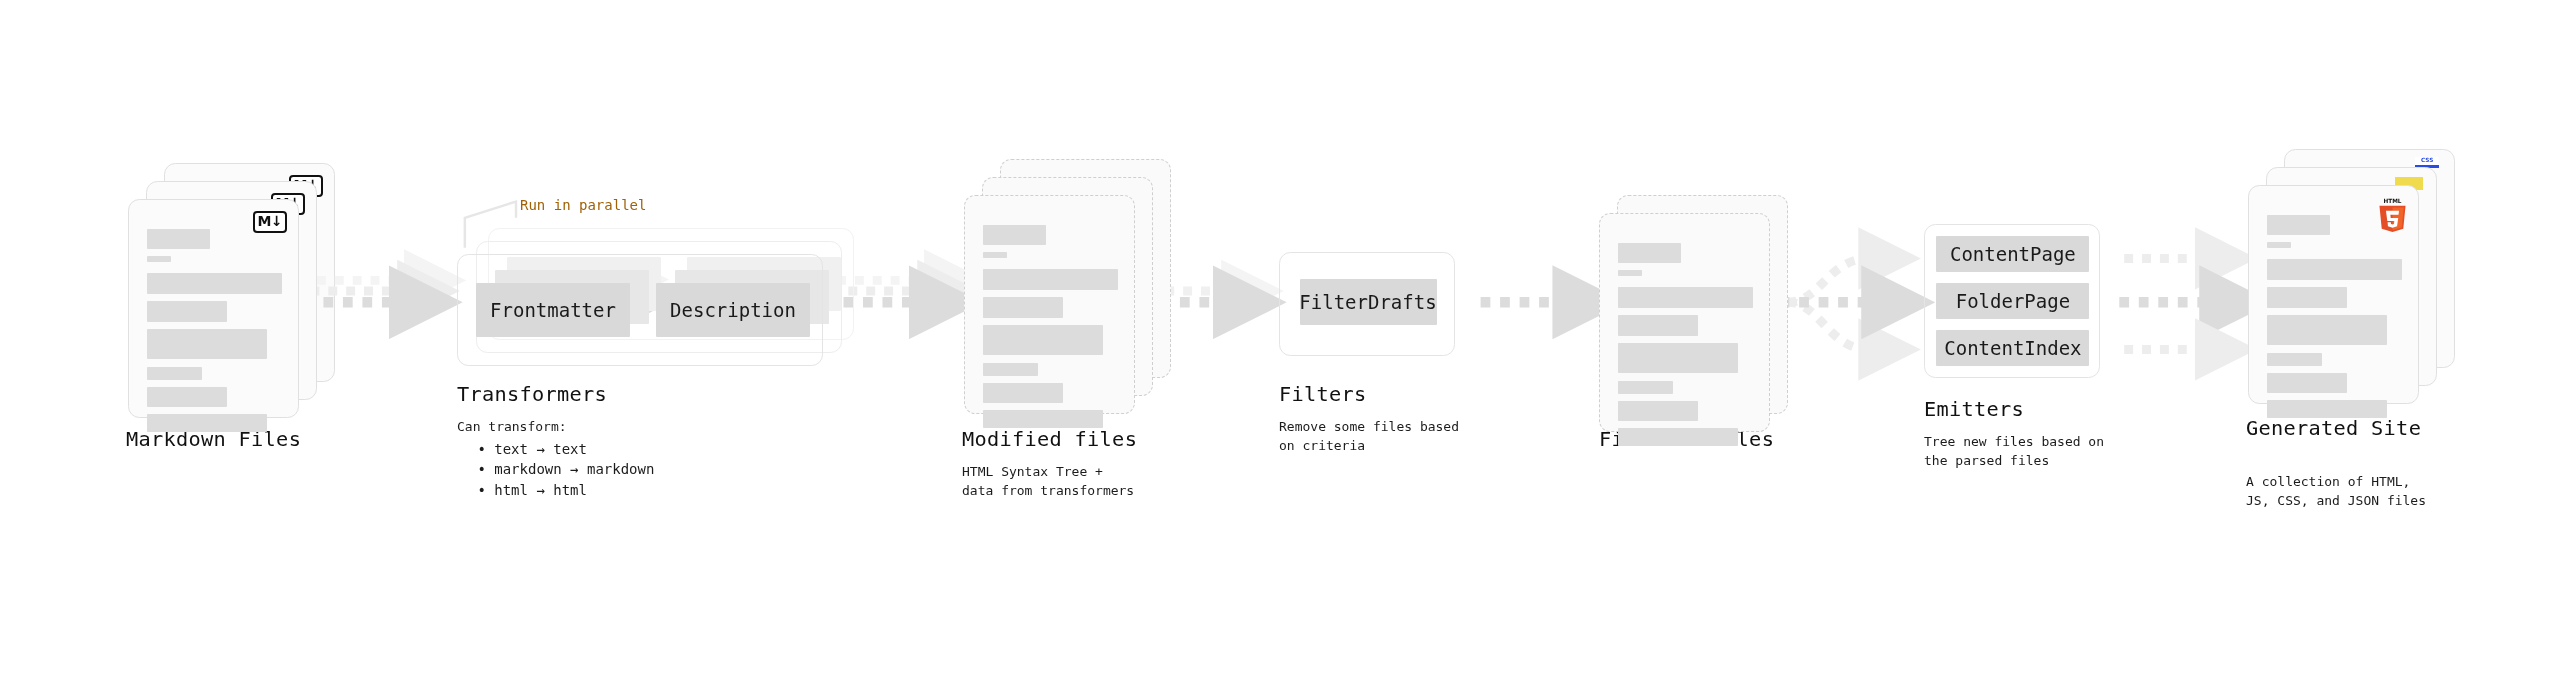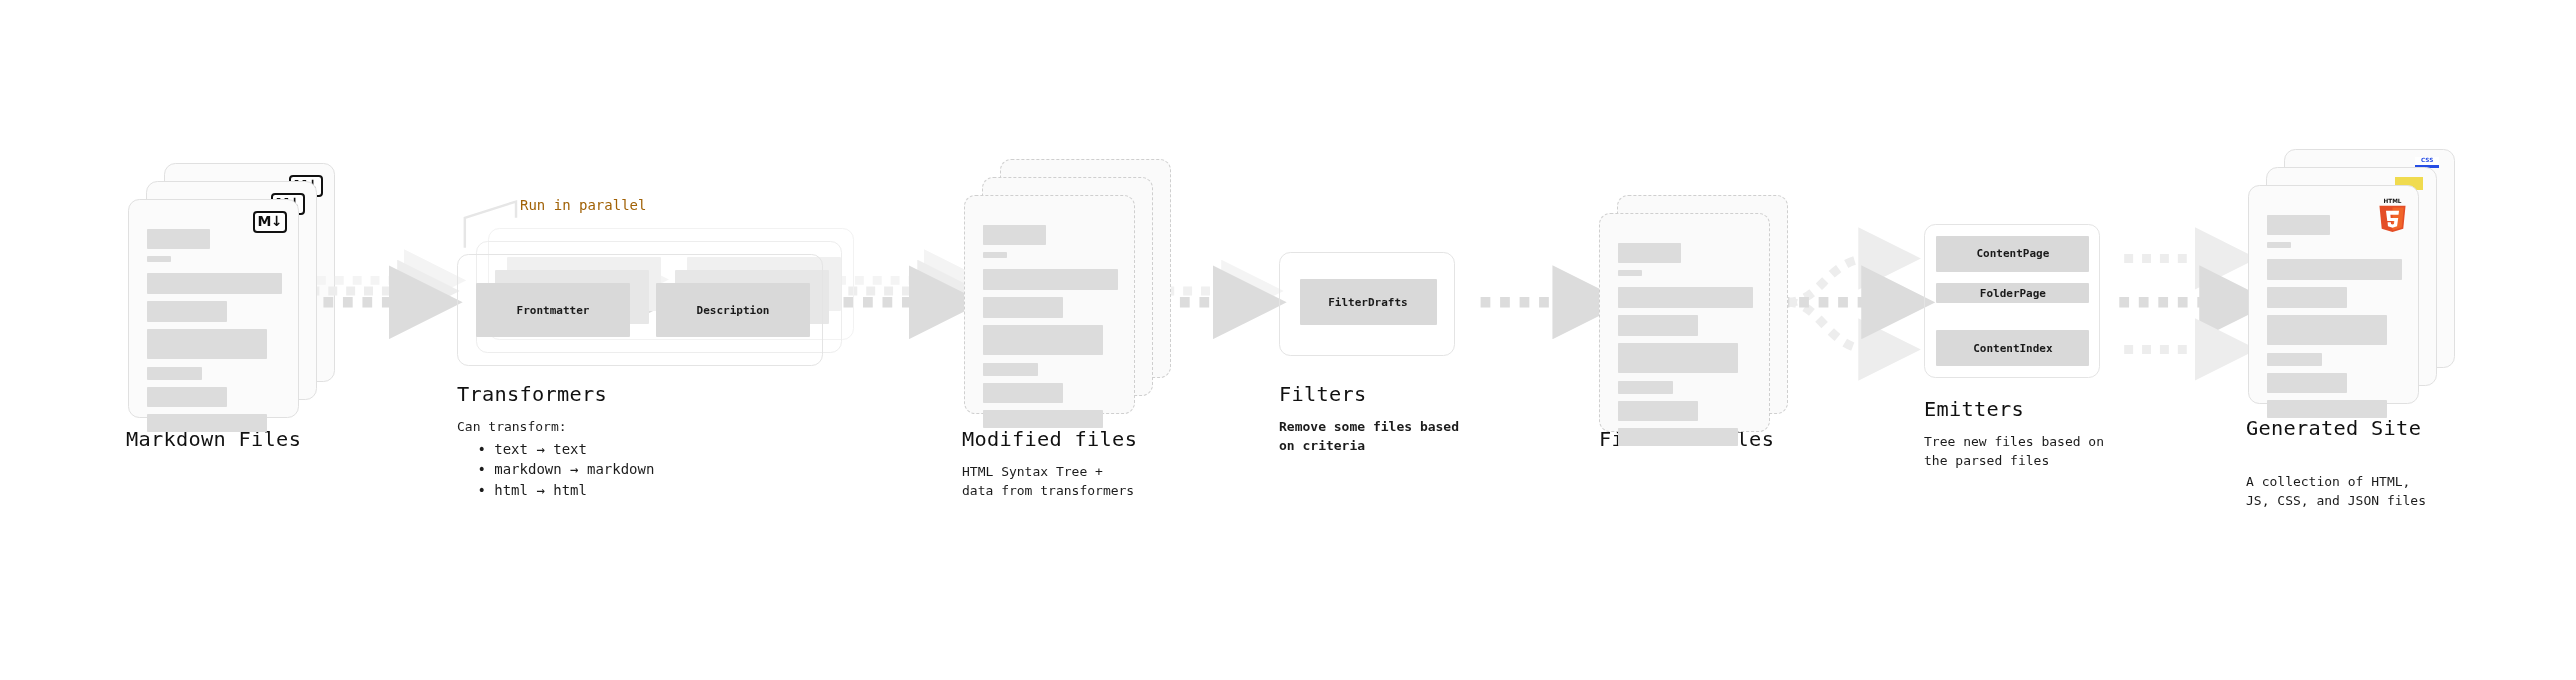--- a/index.html
+++ b/index.html
@@ -61,24 +61,23 @@
     position: absolute;
     border: 1.6px solid #e4e4e4;
     border-radius: 11.4px;
     background: transparent;
   }
   .chip {
     position: absolute;
     background: #d9d9d9;
     border-radius: 1px;
     color: #1a1a1a;
-    font-size: 11px;
+    font-size: 19px;
     display: flex; align-items: center; justify-content: center;
     white-space: nowrap;
-    font-weight: bold;
   }
 
   
   .cap-title {
     position: absolute;
     font-size: 20.3px;
     color: #111;
     white-space: nowrap;
     letter-spacing: 0.3px;
   }
@@ -238,21 +237,21 @@
   <div class="cap-title" style="left:962px; top:427px;">Modified files</div>
   <div class="cap-sub" style="left:962px; top:463px;">HTML Syntax Tree +
 data from transformers</div>
 
   <div>
     <div class="proc-frame" style="left:1279px; top:252px; width:176px; height:104px;">
       <div class="chip" style="left:19.5px; top:26px; width:137px; height:46px;">FilterDrafts</div>
     </div>
   </div>
   <div class="cap-title" style="left:1279px; top:382px;">Filters</div>
-  <div class="cap-sub" style="left:1279px; top:418px;font-weight:bold;">Remove some files based
+  <div class="cap-sub" style="left:1279px; top:418px;">Remove some files based
 on criteria</div>
 
   <div class="doc-stack" style="left:1599px; top:213px; width:211px; height:228px;">
     <div class="doc-card dashed ghost1"></div>
     <div class="doc-card dashed front">
       <div class="doc-lines">
         <div class="ln" style="width:63px;height:19.5px"></div>
         <div class="ln" style="width:24.4px;height:6.5px;margin-bottom:10.6px"></div>
         <div class="ln" style="width:135px;height:21px"></div>
         <div class="ln" style="width:80px;height:21px"></div>
@@ -261,21 +260,21 @@
         <div class="ln" style="width:80px;height:19.5px"></div>
         <div class="ln" style="width:120px;height:18px"></div>
       </div>
     </div>
   </div>
   <div class="cap-title" style="left:1599px; top:427px;">Filtered files</div>
 
   <div>
     <div class="proc-frame" style="left:1924px; top:224px; width:176px; height:154px;">
       <div class="chip" style="left:11.4px; top:10.6px; width:153px; height:36px;">ContentPage</div>
-      <div class="chip" style="left:11.4px; top:58px; width:153px; height:20px;">FolderPage</div>
+      <div class="chip" style="left:11.4px; top:58px; width:153px; height:36px;">FolderPage</div>
       <div class="chip" style="left:11.4px; top:105px; width:153px; height:36px;">ContentIndex</div>
     </div>
   </div>
   <div class="cap-title" style="left:1924px; top:397px;">Emitters</div>
   <div class="cap-sub" style="left:1924px; top:433px;">Tree new files based on
 the parsed files</div>
 
   <div class="doc-stack" style="left:2248px; top:185px; width:211px; height:228px;">
     <div class="doc-card ghost2">
       <div class="badge-css">CSS</div>

